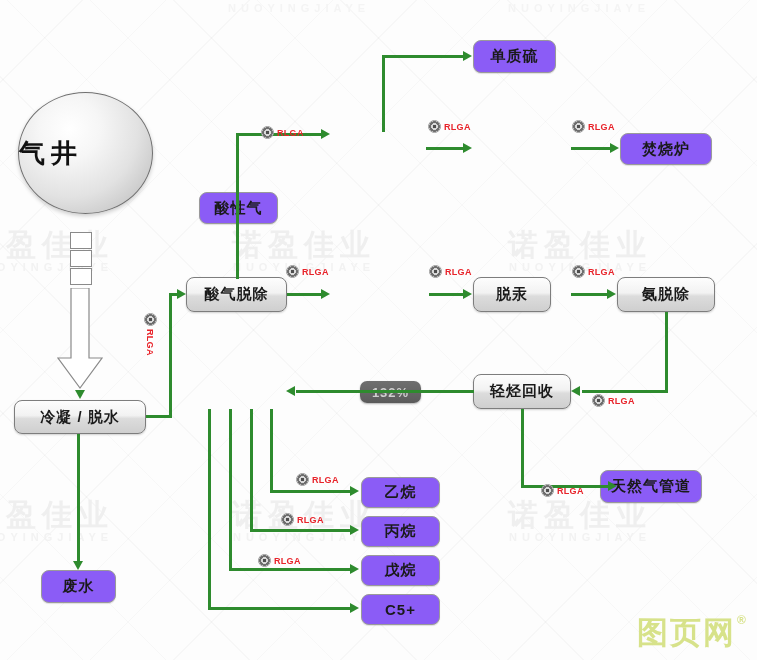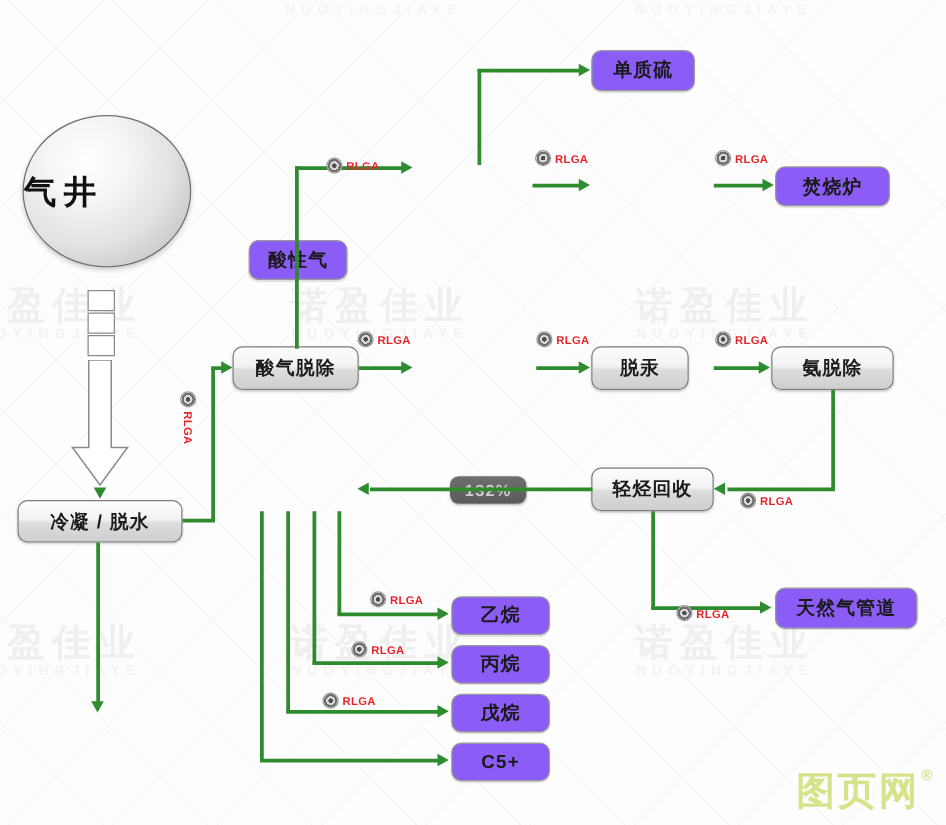--- a/index.html
+++ b/index.html
@@ -178,31 +178,34 @@
   </div>
 
   <div class="node proc" style="left:14px;top:400px;width:132px;height:34px;">
     <span>冷凝 / 脱水</span>
   </div>
 
   <div class="node proc" style="left:617px;top:277px;width:98px;height:35px;">
     <span>氨脱除</span>
   </div>
 
+  <div class="node term" style="left:41px;top:570px;width:75px;height:33px;">
+    <span>废水</span>
+  </div>
 
 
   <div class="node proc" style="left:473px;top:374px;width:98px;height:35px;">
     <span>轻烃回收</span>
   </div>
 
   <div class="badge" style="left:360px;top:381px;width:61px;height:22px;">
     <span>132%</span>
   </div>
 
-  <div class="node term" style="left:620px;top:470px;width:114px;height:33px;text-align:right;">
+  <div class="node term" style="left:600px;top:470px;width:102px;height:33px;text-align:right;">
     <span>天然气管道</span>
   </div>
 
   <div class="node term" style="left:361px;top:477px;width:79px;height:31px;">
     <span>乙烷</span>
   </div>
   <div class="node term" style="left:361px;top:555px;width:79px;height:31px;">
     <span>戊烷</span>
   </div>
   <div class="node term" style="left:361px;top:516px;width:79px;height:31px;">

